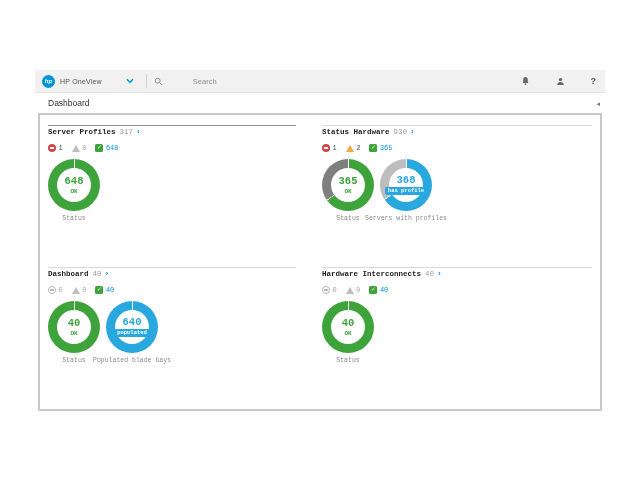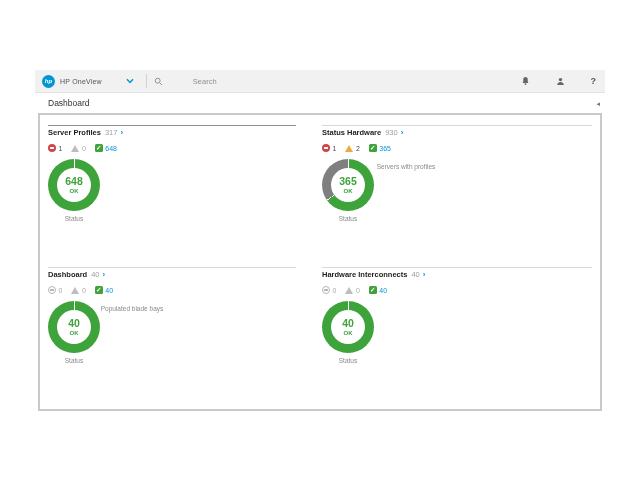--- a/index.html
+++ b/index.html
@@ -31,21 +31,21 @@
   
   .pagebar{height:20px;background:#fff;display:flex;align-items:center;
     justify-content:space-between;padding:0 5px 0 13px;}
   .page-title{font-size:8.5px;font-weight:normal;color:#333;}
   .collapse{font-size:7px;color:#777;line-height:1;}
 
   
   .card{margin:0 3px;height:298px;box-sizing:border-box;background:#fff;
     border:2px solid #c9c9c9;padding:10px 8px 0 8px;
     display:grid;grid-template-columns:274px 1fr;grid-template-rows:142px 142px;}
-  .panel{overflow:hidden;}
+  .panel{overflow:hidden;font-family:Liberation Mono, monospace;}
   .panel.left{padding-right:26px;}
   .rule{border-top:1px solid #d9d9d9;}
   .panel:nth-child(1) .rule{border-top-color:#8f8f8f;}
   .panel-header{display:flex;align-items:baseline;margin-top:2px;height:11px;}
   .p-title{font-size:7.5px;font-weight:bold;color:#1d1d1d;}
   .p-count{font-size:7.5px;color:#9e9e9e;margin-left:4px;}
   .p-arrow{font-size:8px;font-weight:bold;color:#0096d6;margin-left:3px;line-height:1;}
 
   .stats{display:flex;align-items:center;gap:9px;margin-top:4px;height:10px;}
   .stat{display:flex;align-items:center;gap:2.5px;}
@@ -189,20 +189,26 @@
               <div class="hole">
                 <div class="d-num" style="color: rgb(63, 163, 60);">365</div>
                 <div class="d-sub plain" style="color: rgb(63, 163, 60);">OK</div>
               </div>
             </div>
             <div class="d-label">
               <span>Status</span>
             </div>
           </div>
           <div class="donut-block">
+            <div class="donut" style="background: conic-gradient(rgb(255, 255, 255) 0deg, rgb(255, 255, 255) 2deg, rgb(41, 168, 224) 2deg, rgb(41, 168, 224) 235deg, rgb(255, 255, 255) 235deg, rgb(255, 255, 255) 237deg, rgb(189, 189, 189) 237deg, rgb(189, 189, 189) 360deg);">
+              <div class="hole">
+                <div class="d-num" style="color: rgb(41, 168, 224);">368</div>
+                <div class="d-sub pill" style="background: rgb(41, 168, 224);">has profile</div>
+              </div>
+            </div>
             <div class="d-label">
               <span>Servers with profiles</span>
             </div>
           </div>
         </div>
   </section>
 
   <section class="panel left">
     <div class="rule"></div>
     <div class="panel-header">
@@ -230,20 +236,26 @@
               <div class="hole">
                 <div class="d-num" style="color: rgb(63, 163, 60);">40</div>
                 <div class="d-sub plain" style="color: rgb(63, 163, 60);">OK</div>
               </div>
             </div>
             <div class="d-label">
               <span>Status</span>
             </div>
           </div>
           <div class="donut-block">
+            <div class="donut" style="background: conic-gradient(rgb(255, 255, 255) 0deg, rgb(255, 255, 255) 3deg, rgb(41, 168, 224) 3deg, rgb(41, 168, 224) 360deg);">
+              <div class="hole">
+                <div class="d-num" style="color: rgb(41, 168, 224);">640</div>
+                <div class="d-sub pill" style="background: rgb(41, 168, 224);">populated</div>
+              </div>
+            </div>
             <div class="d-label">
               <span>Populated blade bays</span>
             </div>
           </div>
         </div>
   </section>
 
   <section class="panel">
     <div class="rule"></div>
     <div class="panel-header">

